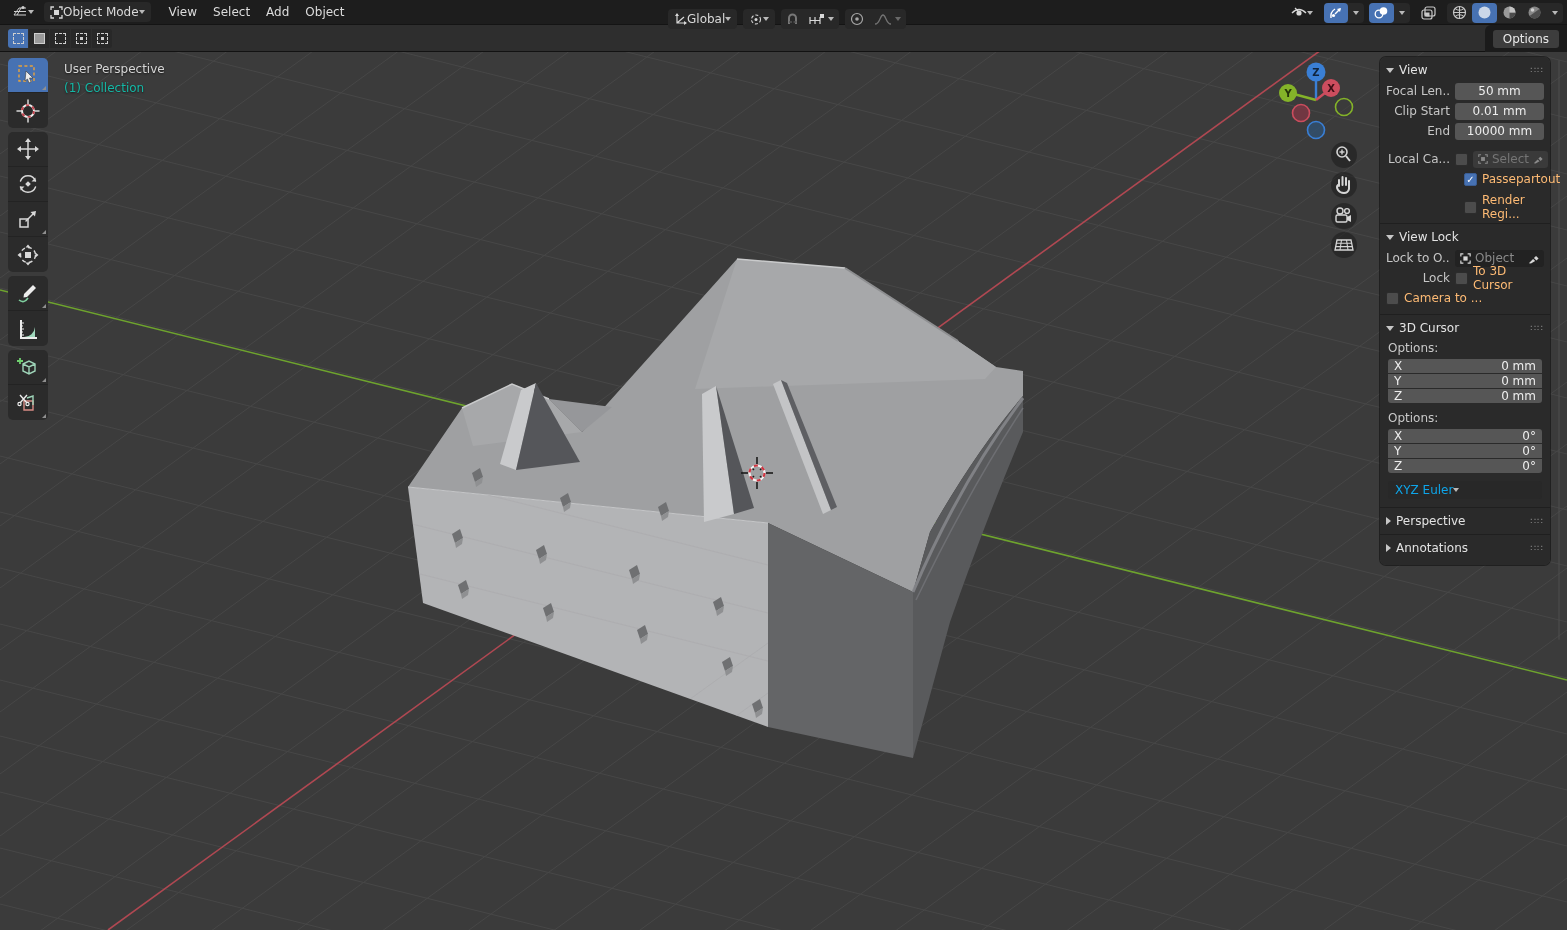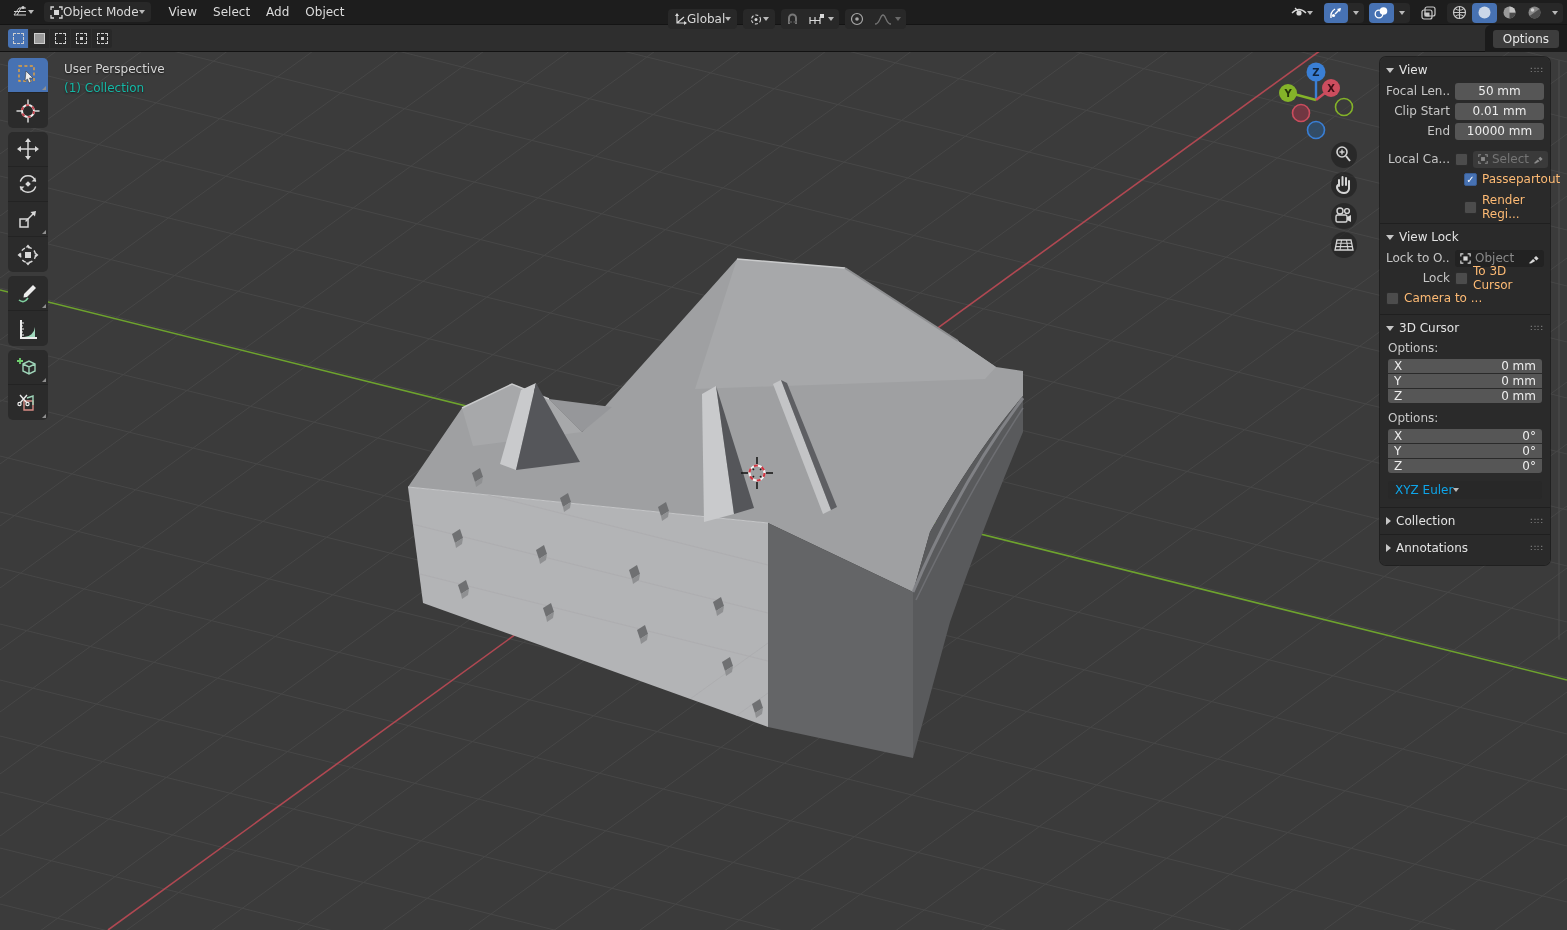--- a/index.html
+++ b/index.html
@@ -632,21 +632,21 @@
         <div class="spacer4"></div>
         <div class="dropdown">
           <span>XYZ Euler</span>
           <span class="chev"></span>
         </div>
       </section>
 
       <section class="psec" style="padding-bottom:2px">
         <div class="phead">
           <span class="tri right"></span>
-          <span>Collection</span>
+          <span>Perspective</span>
           <span class="dots">∷∷</span>
         </div>
       </section>
       <section class="psec" style="padding-bottom:2px">
         <div class="phead">
           <span class="tri right"></span>
           <span>Annotations</span>
           <span class="dots">∷∷</span>
         </div>
       </section>

